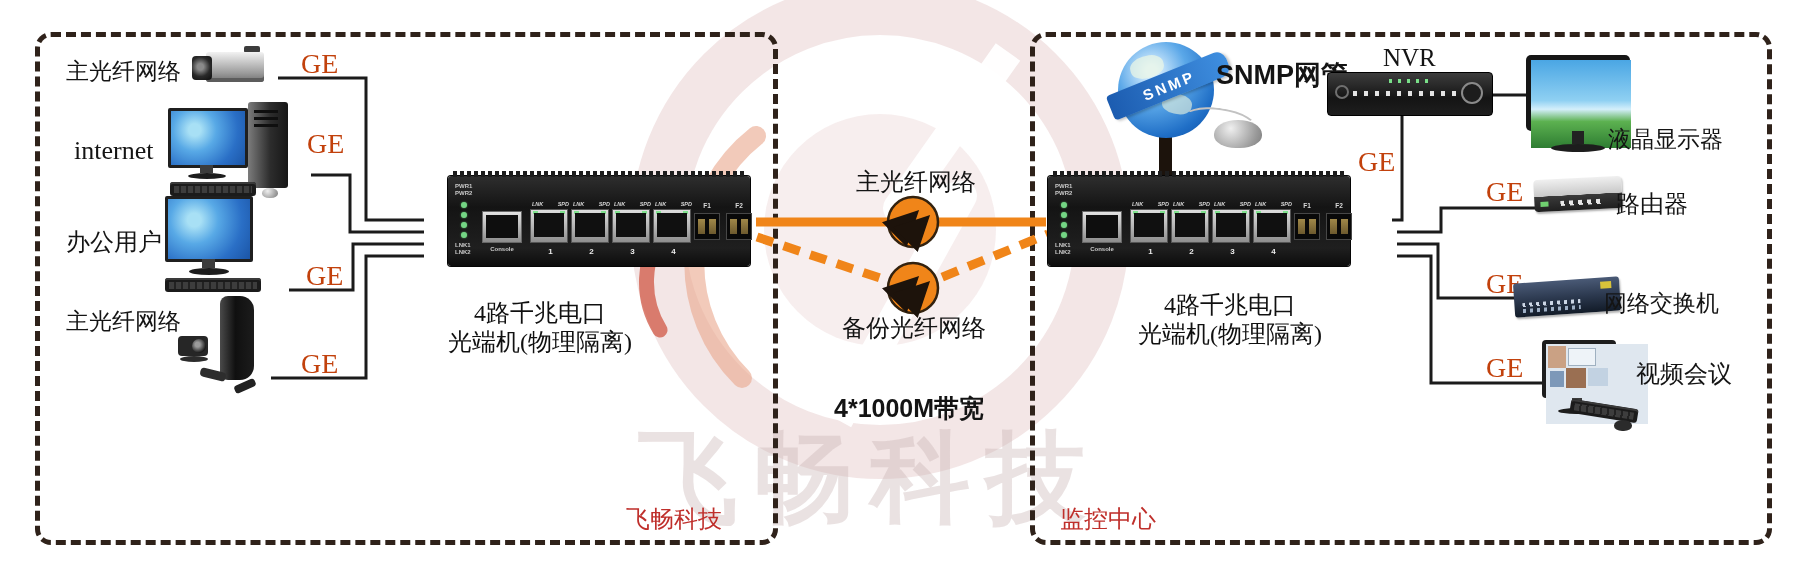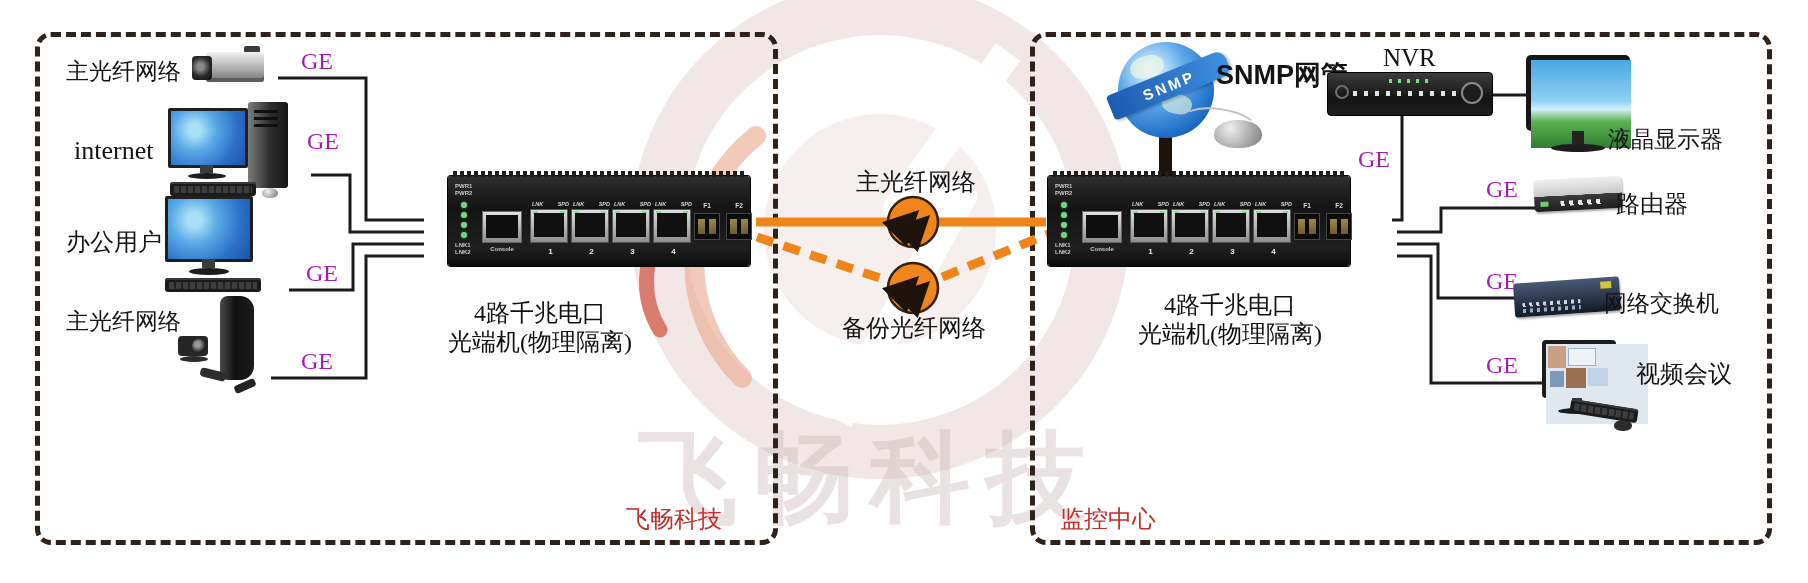--- a/index.html
+++ b/index.html
@@ -9,21 +9,21 @@
   #bg-svg{z-index:0;}
   .wm-cn{position:absolute;left:638px;top:412px;font-size:100px;font-weight:700;letter-spacing:16px;
          color:rgba(201,180,180,0.38);font-family:"Liberation Sans",sans-serif;z-index:1;white-space:nowrap;}
   .wm-en{position:absolute;left:676px;top:520px;font-size:42px;letter-spacing:6px;
          color:rgba(198,198,198,0.55);font-family:"Liberation Sans",sans-serif;z-index:1;white-space:nowrap;}
   .dbox{position:absolute;border:5px dashed #2f221a;border-radius:16px;z-index:2;box-sizing:border-box;}
   #box-left{left:35px;top:32px;width:743px;height:513px;}
   #box-right{left:1030px;top:32px;width:742px;height:513px;}
   #line-svg{z-index:3;}
   .lbl{position:absolute;font-size:24px;color:#141414;z-index:4;white-space:nowrap;}
-  .ge{position:absolute;font-size:24px;color:#a21caf;z-index:4;}
+  .ge{position:absolute;font-size:28px;color:#c2410c;z-index:4;}
   .red{color:#bf2f2b;}
   .caption{position:absolute;text-align:center;font-size:24px;line-height:29px;color:#101010;z-index:4;white-space:nowrap;}
   .sans{font-family:"Liberation Sans",sans-serif;}
 
   
   .switch{position:absolute;top:176px;width:302px;height:90px;z-index:4;border-radius:3px;
           background:linear-gradient(180deg,#2e2e2e 0%,#141414 35%,#1f1f1f 80%,#0c0c0c 100%);
           box-shadow:0 0 0 1px #050505;}
   .sw-teeth{position:absolute;top:-5px;left:5px;right:5px;height:6px;
           background:repeating-linear-gradient(90deg,#1d1d1d 0 4px,rgba(0,0,0,0) 4px 7px);}
@@ -293,20 +293,21 @@
     </div>
   </div>
   <div class="caption" style="left:420px;top:299px;width:240px">
     <div>4路千兆电口</div>
     <div>光端机(物理隔离)</div>
   </div>
   <div class="lbl red" style="left:626px;top:503px">飞畅科技</div>
 
   <div class="lbl" style="left:856px;top:166px">主光纤网络</div>
   <div class="lbl" style="left:842px;top:312px">备份光纤网络</div>
+  <div class="lbl sans" style="left:834px;top:392px;font-weight:600;font-size:25px">4*1000M带宽</div>
 
   <div class="dev" style="left:1118px;top:42px;width:170px;height:115px">
     <div class="globe"></div>
     <div class="cable" style="left:62px;top:66px"></div>
     <div class="snmp-banner">SNMP</div>
     <div class="mouse" style="left:96px;top:78px;width:48px;height:28px"></div>
   </div>
   <div class="lbl sans" style="left:1216px;top:57px;font-weight:700;font-size:27px">SNMP网管</div>
 
   <div class="lbl" style="left:1383px;top:44px;font-size:25px">NVR</div>

